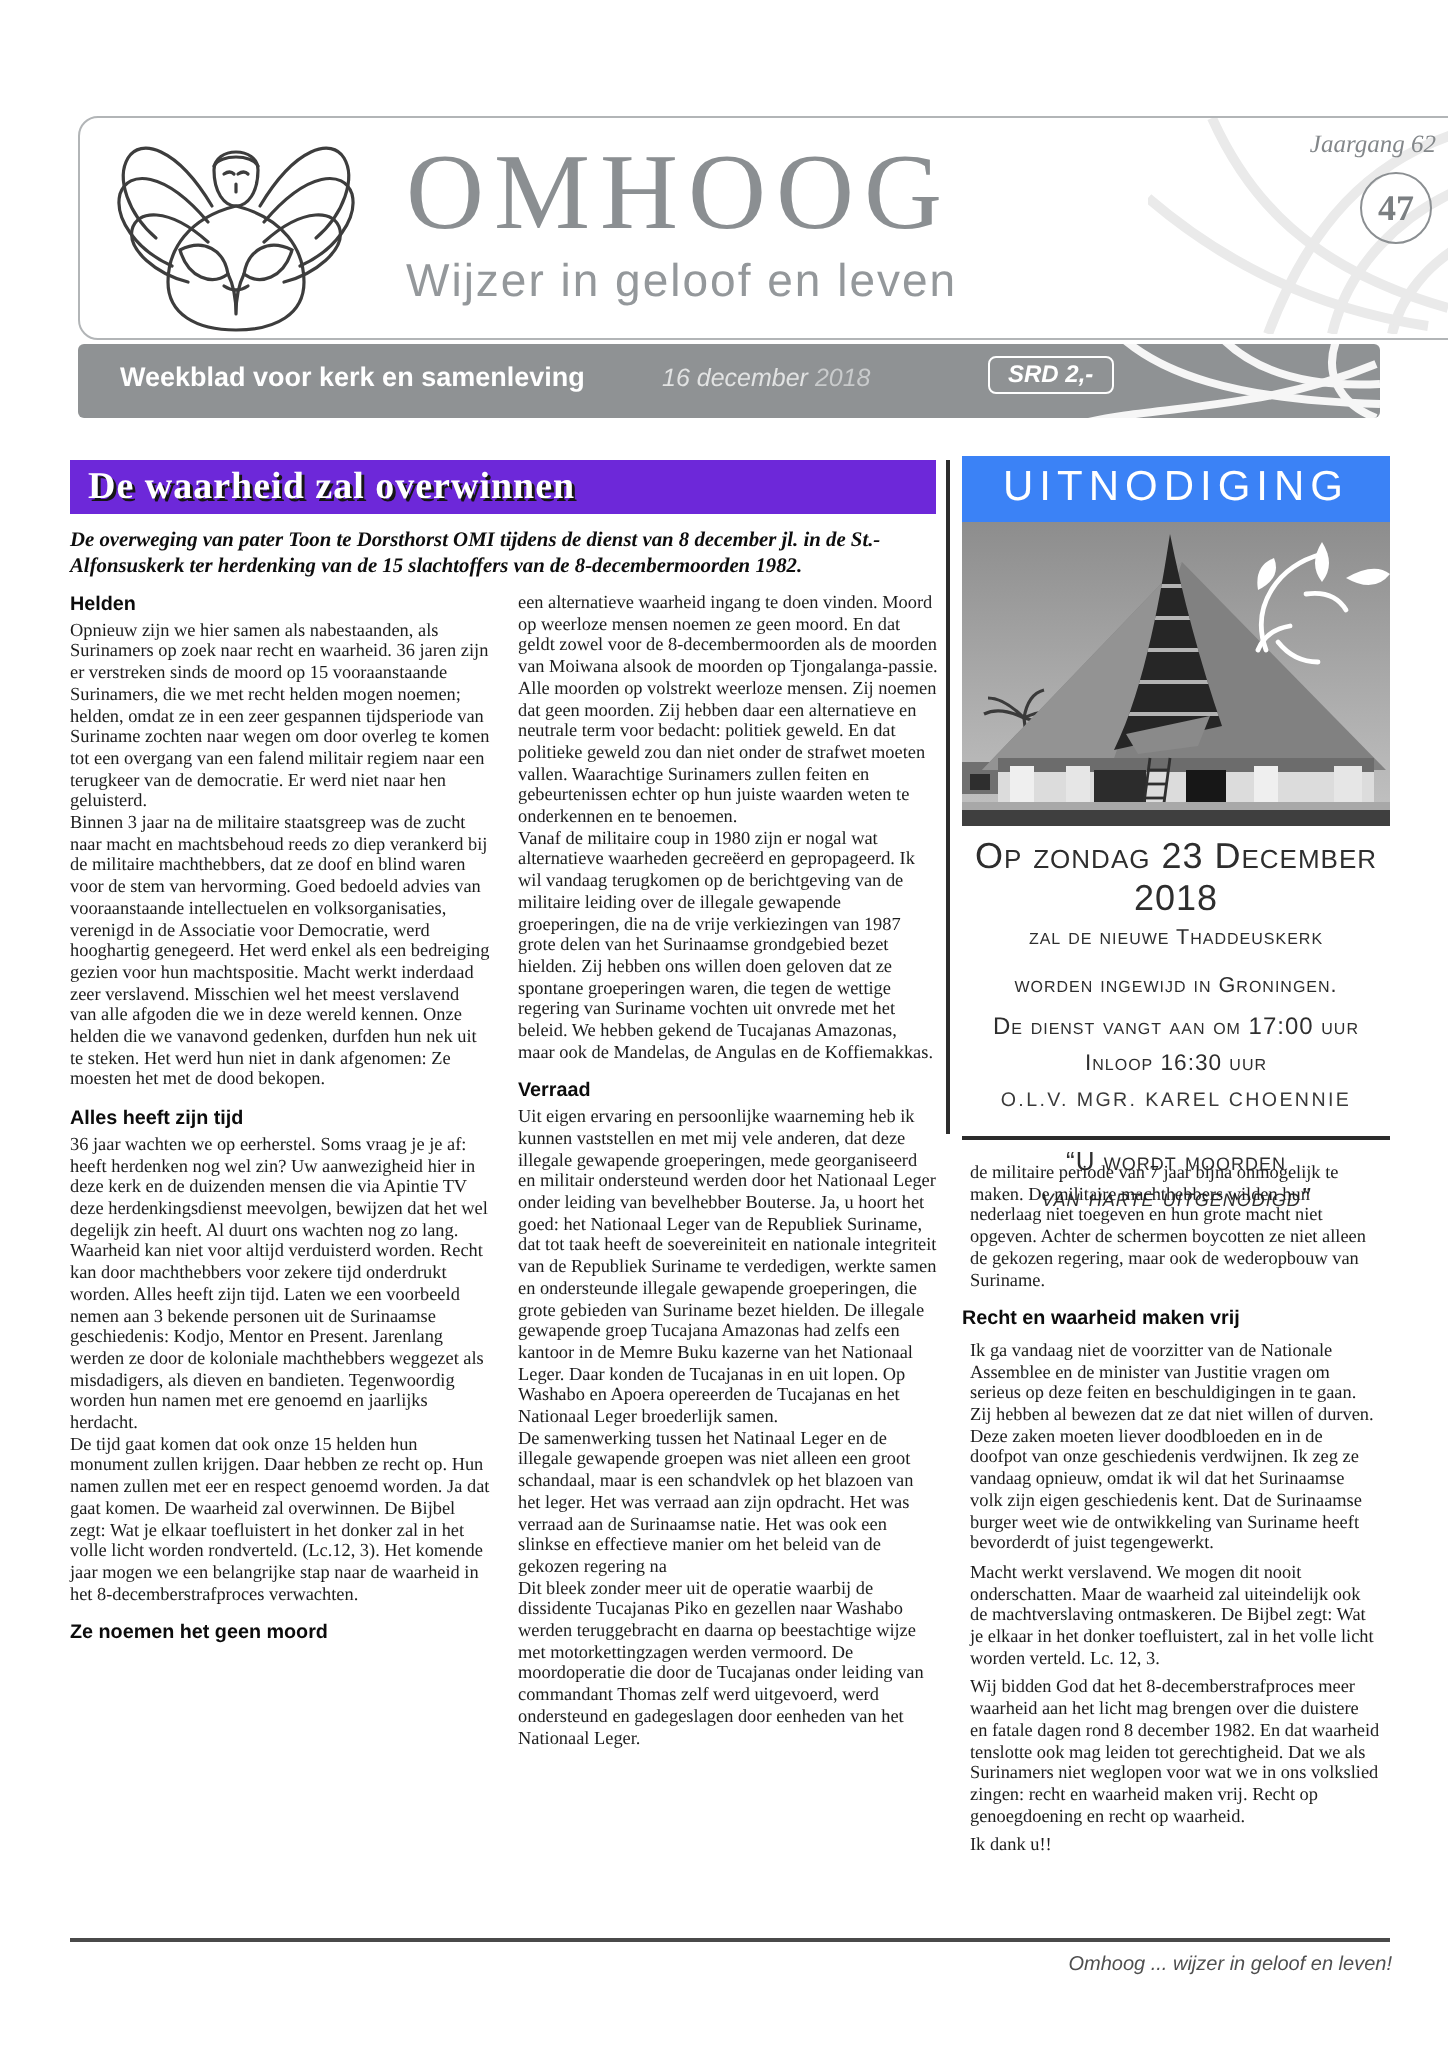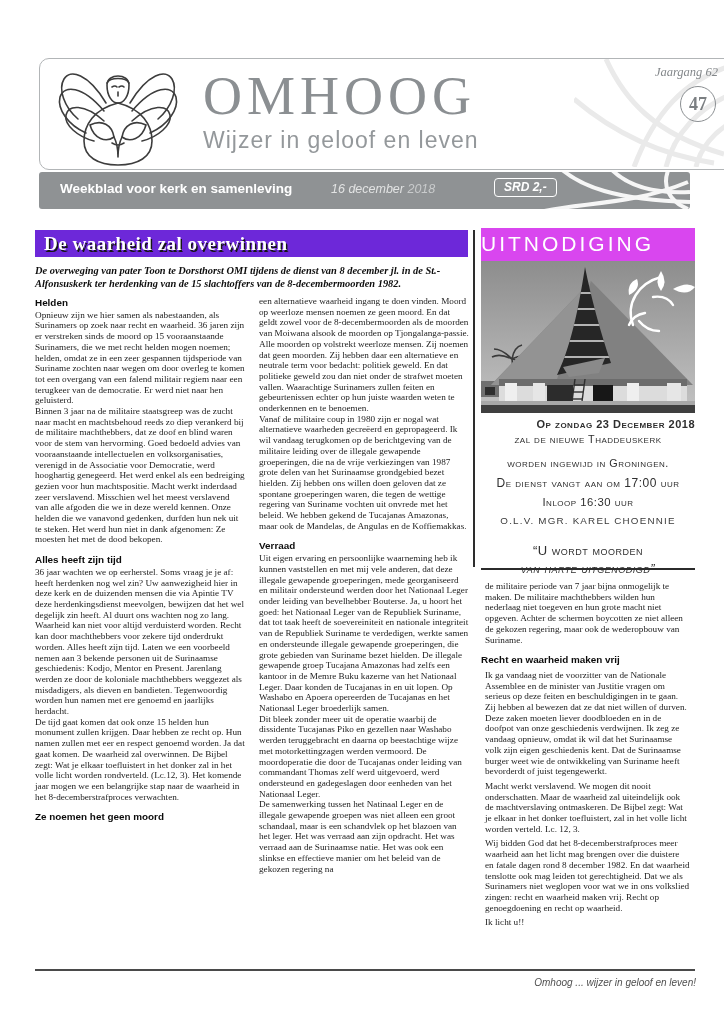--- a/index.html
+++ b/index.html
@@ -47,26 +47,26 @@
   .col p{margin:0;}
   .sec-h{font-family:"Liberation Sans",sans-serif;font-weight:bold;font-size:9.9px;
          margin:10px 0 1px;color:#0c0c0c;}
   .sec-h.first{margin-top:2px;}
   .col3{position:absolute;left:481px;top:577px;width:213px;font-size:9.2px;line-height:10.7px;}
   .col3 p{margin:4px;}
 
   
   .v-divider{position:absolute;left:473px;top:230px;width:1.5px;height:337px;background:#2d2d2d;}
   .invite{position:absolute;left:481px;top:228px;width:214px;}
-  .invite-head{background:#d946ef;color:#ffffff;text-align:left;font-family:"Liberation Sans",sans-serif;
+  .invite-head{background:#3b82f6;color:#ffffff;text-align:center;font-family:"Liberation Sans",sans-serif;
                font-size:21px;letter-spacing:3px;padding:4px 0 5px;}
   .invite-photo{position:relative;height:152px;overflow:hidden;background:#9a9a9a;}
   .invite-body{text-align:center;font-family:"Liberation Sans",sans-serif;color:#2e2e2e;height:150px;}
   .sc{font-variant:small-caps;letter-spacing:.5px;}
-  .il1{font-size:11px;font-weight:bold;margin-top:5px;text-align:right;}
+  .il1{font-size:18px;font-weight:normal;margin-top:5px;}
   .il2{font-size:10.8px;margin-top:3px;}
   .il3{font-size:10.8px;margin-top:12px;}
   .il4{font-size:12px;margin-top:7px;}
   .il5{font-size:11.3px;margin-top:6px;}
   .il6{font-size:9.8px;letter-spacing:1.2px;margin-top:7px;color:#3a3a3a;}
   .iq1{font-size:13px;margin-top:17px;}
   .iq2{font-size:13px;margin-top:3px;font-style:italic;}
   .invite-rule{border-top:2px solid #2b2b2b;margin-top:0;}
 
   
@@ -150,22 +150,22 @@
       <div class="sec-h">Alles heeft zijn tijd</div>
       <p>36 jaar wachten we op eerherstel. Soms vraag je je af: heeft herdenken nog wel zin? Uw aanwezigheid hier in deze kerk en de duizenden mensen die via Apintie TV deze herdenkingsdienst meevolgen, bewijzen dat het wel degelijk zin heeft. Al duurt ons wachten nog zo lang. Waarheid kan niet voor altijd verduisterd worden. Recht kan door machthebbers voor zekere tijd onderdrukt worden. Alles heeft zijn tijd. Laten we een voorbeeld nemen aan 3 bekende personen uit de Surinaamse geschiedenis: Kodjo, Mentor en Present. Jarenlang werden ze door de koloniale machthebbers weggezet als misdadigers, als dieven en bandieten. Tegenwoordig worden hun namen met ere genoemd en jaarlijks herdacht.</p>
       <p>De tijd gaat komen dat ook onze 15 helden hun monument zullen krijgen. Daar hebben ze recht op. Hun namen zullen met eer en respect genoemd worden. Ja dat gaat komen. De waarheid zal overwinnen. De Bijbel zegt: Wat je elkaar toefluistert in het donker zal in het volle licht worden rondverteld. (Lc.12, 3). Het komende jaar mogen we een belangrijke stap naar de waarheid in het 8-decemberstrafproces verwachten.</p>
       <div class="sec-h">Ze noemen het geen moord</div>
     </div>
     <div class="col">
       <p>een alternatieve waarheid ingang te doen vinden. Moord op weerloze mensen noemen ze geen moord. En dat geldt zowel voor de 8-decembermoorden als de moorden van Moiwana alsook de moorden op Tjongalanga-passie. Alle moorden op volstrekt weerloze mensen. Zij noemen dat geen moorden. Zij hebben daar een alternatieve en neutrale term voor bedacht: politiek geweld. En dat politieke geweld zou dan niet onder de strafwet moeten vallen. Waarachtige Surinamers zullen feiten en gebeurtenissen echter op hun juiste waarden weten te onderkennen en te benoemen.</p>
       <p>Vanaf de militaire coup in 1980 zijn er nogal wat alternatieve waarheden gecreëerd en gepropageerd. Ik wil vandaag terugkomen op de berichtgeving van de militaire leiding over de illegale gewapende groeperingen, die na de vrije verkiezingen van 1987 grote delen van het Surinaamse grondgebied bezet hielden. Zij hebben ons willen doen geloven dat ze spontane groeperingen waren, die tegen de wettige regering van Suriname vochten uit onvrede met het beleid. We hebben gekend de Tucajanas Amazonas, maar ook de Mandelas, de Angulas en de Koffiemakkas.</p>
       <div class="sec-h">Verraad</div>
       <p>Uit eigen ervaring en persoonlijke waarneming heb ik kunnen vaststellen en met mij vele anderen, dat deze illegale gewapende groeperingen, mede georganiseerd en militair ondersteund werden door het Nationaal Leger onder leiding van bevelhebber Bouterse. Ja, u hoort het goed: het Nationaal Leger van de Republiek Suriname, dat tot taak heeft de soevereiniteit en nationale integriteit van de Republiek Suriname te verdedigen, werkte samen en ondersteunde illegale gewapende groeperingen, die grote gebieden van Suriname bezet hielden. De illegale gewapende groep Tucajana Amazonas had zelfs een kantoor in de Memre Buku kazerne van het Nationaal Leger. Daar konden de Tucajanas in en uit lopen. Op Washabo en Apoera opereerden de Tucajanas en het Nationaal Leger broederlijk samen.</p>
+      <p>De samenwerking tussen het Natinaal Leger en de illegale gewapende groepen was niet alleen een groot schandaal, maar is een schandvlek op het blazoen van het leger. Het was verraad aan zijn opdracht. Het was verraad aan de Surinaamse natie. Het was ook een slinkse en effectieve manier om het beleid van de gekozen regering na</p>
       <p>Dit bleek zonder meer uit de operatie waarbij de dissidente Tucajanas Piko en gezellen naar Washabo werden teruggebracht en daarna op beestachtige wijze met motorkettingzagen werden vermoord. De moordoperatie die door de Tucajanas onder leiding van commandant Thomas zelf werd uitgevoerd, werd ondersteund en gadegeslagen door eenheden van het Nationaal Leger.</p>
-      <p>De samenwerking tussen het Natinaal Leger en de illegale gewapende groepen was niet alleen een groot schandaal, maar is een schandvlek op het blazoen van het leger. Het was verraad aan zijn opdracht. Het was verraad aan de Surinaamse natie. Het was ook een slinkse en effectieve manier om het beleid van de gekozen regering na</p>
     </div>
   </div>
 
   <div class="v-divider"></div>
   <div class="invite">
     <div class="invite-head">UITNODIGING</div>
     <div class="invite-photo">
       <svg width="214" height="152" viewBox="0 0 214 152">
         <defs>
           <linearGradient id="sky" x1="0" y1="0" x2="0" y2="1">
@@ -245,19 +245,19 @@
     </div>
     <div class="invite-rule"></div>
   </div>
 
   <div class="col col3">
     <p>de militaire periode van 7 jaar bijna onmogelijk te maken. De militaire machthebbers wilden hun nederlaag niet toegeven en hun grote macht niet opgeven. Achter de schermen boycotten ze niet alleen de gekozen regering, maar ook de wederopbouw van Suriname.</p>
     <div class="sec-h">Recht en waarheid maken vrij</div>
     <p>Ik ga vandaag niet de voorzitter van de Nationale Assemblee en de minister van Justitie vragen om serieus op deze feiten en beschuldigingen in te gaan. Zij hebben al bewezen dat ze dat niet willen of durven. Deze zaken moeten liever doodbloeden en in de doofpot van onze geschiedenis verdwijnen. Ik zeg ze vandaag opnieuw, omdat ik wil dat het Surinaamse volk zijn eigen geschiedenis kent. Dat de Surinaamse burger weet wie de ontwikkeling van Suriname heeft bevorderdt of juist tegengewerkt.</p>
     <p>Macht werkt verslavend. We mogen dit nooit onderschatten. Maar de waarheid zal uiteindelijk ook de machtverslaving ontmaskeren. De Bijbel zegt: Wat je elkaar in het donker toefluistert, zal in het volle licht worden verteld. Lc. 12, 3.</p>
     <p>Wij bidden God dat het 8-decemberstrafproces meer waarheid aan het licht mag brengen over die duistere en fatale dagen rond 8 december 1982. En dat waarheid tenslotte ook mag leiden tot gerechtigheid. Dat we als Surinamers niet weglopen voor wat we in ons volkslied zingen: recht en waarheid maken vrij. Recht op genoegdoening en recht op waarheid.</p>
-    <p>Ik licht u!!</p>
+    <p>Ik dank u!!</p>
   </div>
 
   <div class="foot-rule"></div>
   <div class="foot-slogan">Omhoog ... wijzer in geloof en leven!</div>
 
 </div>
 
 </body></html>

